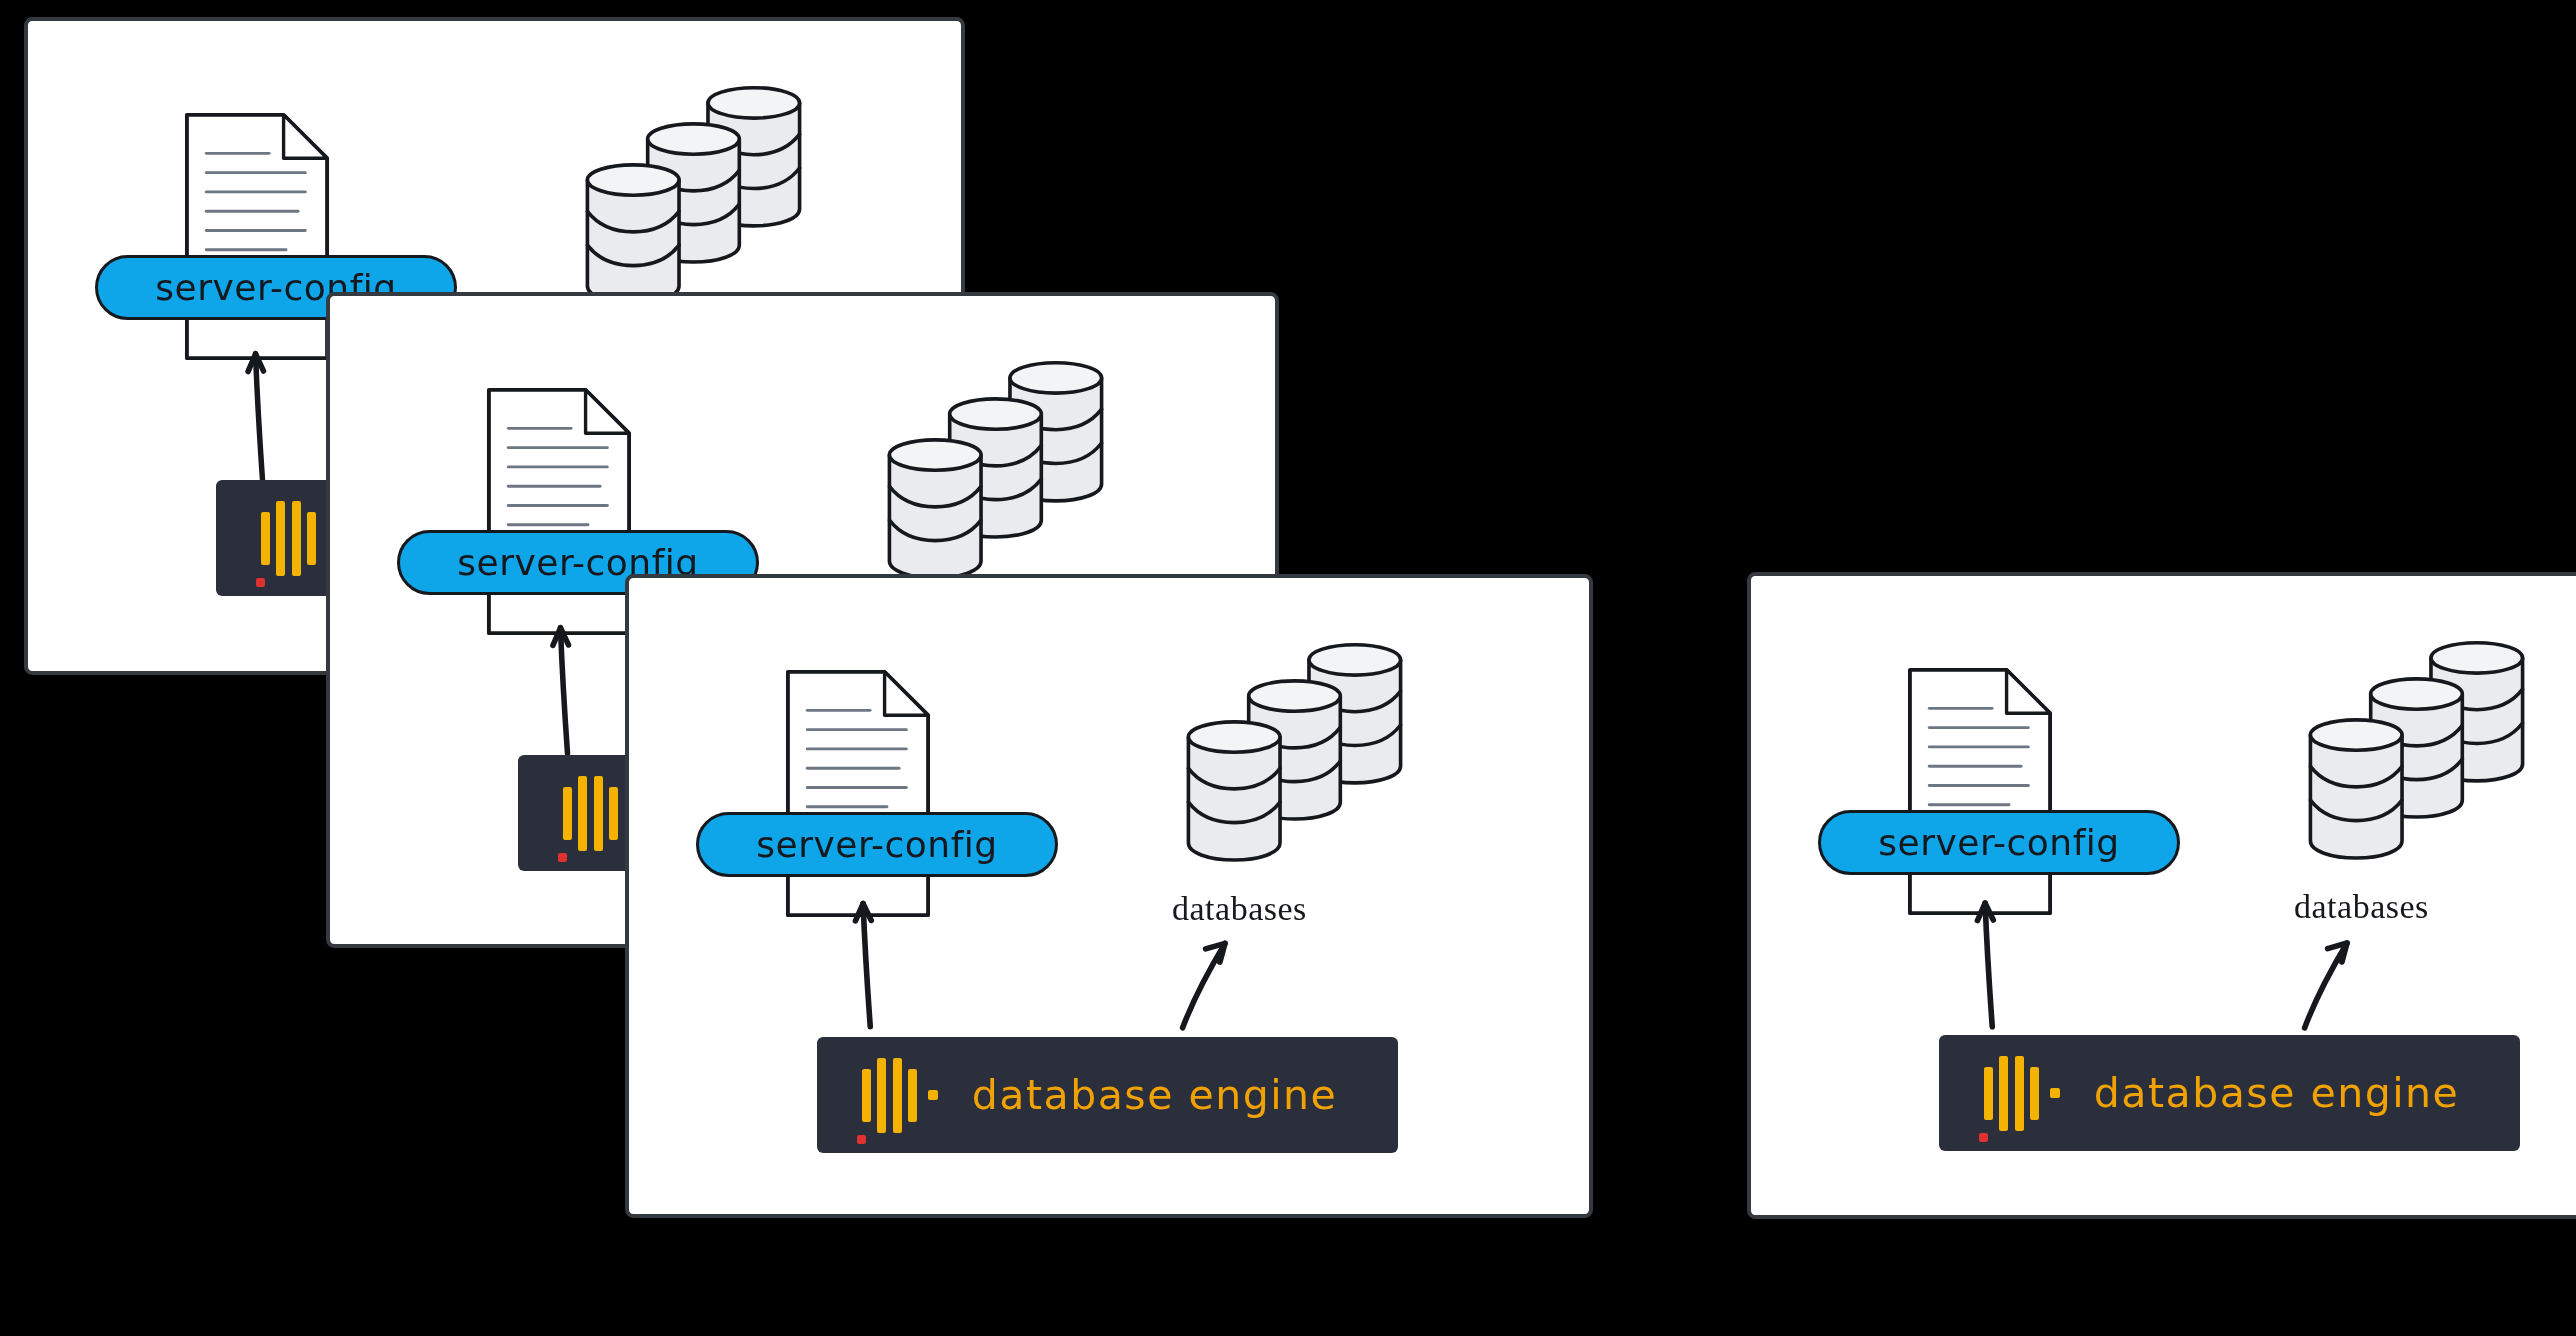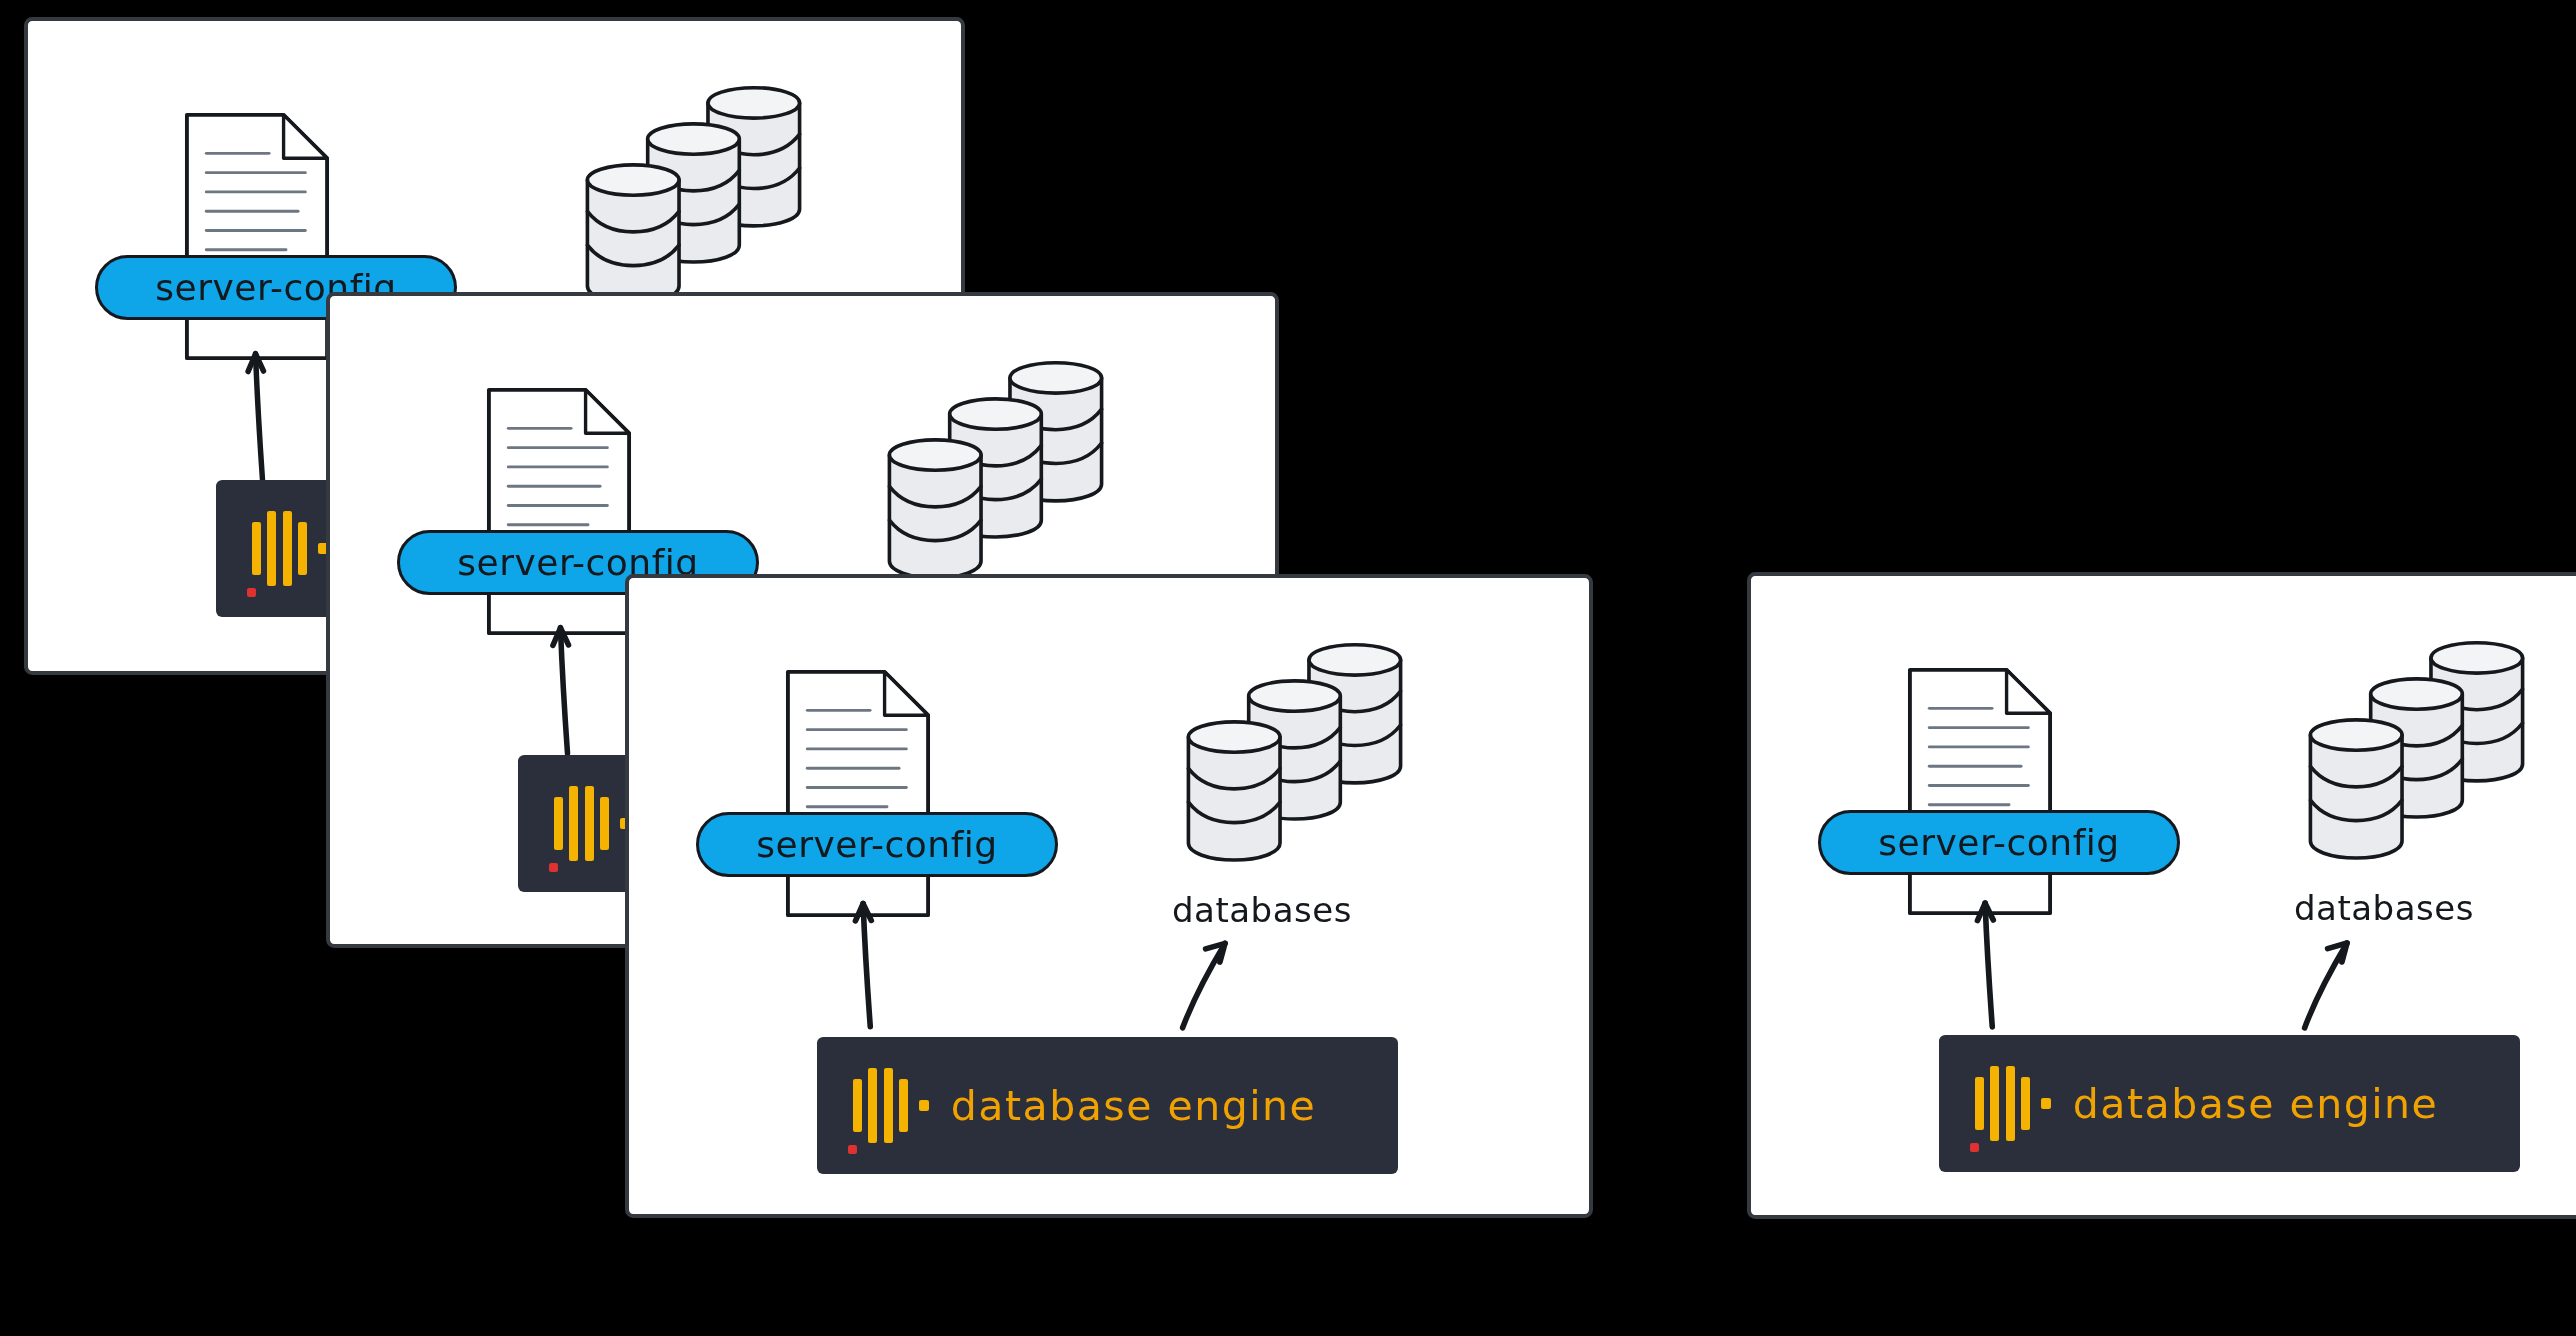--- a/index.html
+++ b/index.html
@@ -54,39 +54,40 @@
   }
   .cylinders svg { width: 100%; height: 100%; overflow: visible; }
 
   .db-label {
     position: absolute;
     left: 543px; top: 312px;
     font-size: 34px;
     color: var(--ink-outline, #15181d);
     letter-spacing: 0.5px;
     white-space: nowrap;
+    font-family: Liberation Serif, serif;
   }
 
   .arrows {
     position: absolute;
     inset: 0;
     width: 100%; height: 100%;
     pointer-events: none;
   }
 
   .engine-box {
     position: absolute;
     left: 188px; top: 459px;
-    width: 581px; height: 137px;
+    width: 581px; height: 116px;
     background: var(--engine-box-background, #2b2f3b);
     border-radius: 6.2px;
     box-sizing: border-box;
     display: flex; align-items: center;
-    padding-left: 36px;
-    gap: 22px;
+    padding-left: 45px;
+    gap: 34px;
   }
 
   .engine-icon {
     position: relative;
     display: flex; align-items: center;
     gap: 6.7px;
     height: 77px;
     flex: none;
   }
   .engine-icon .bar {

